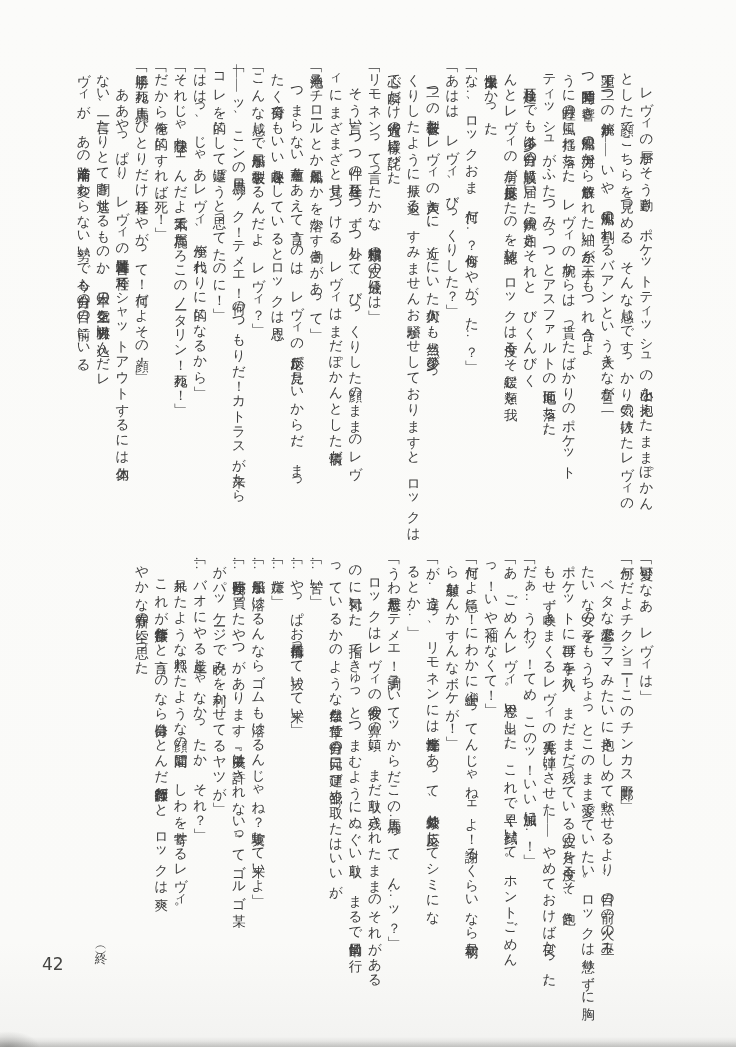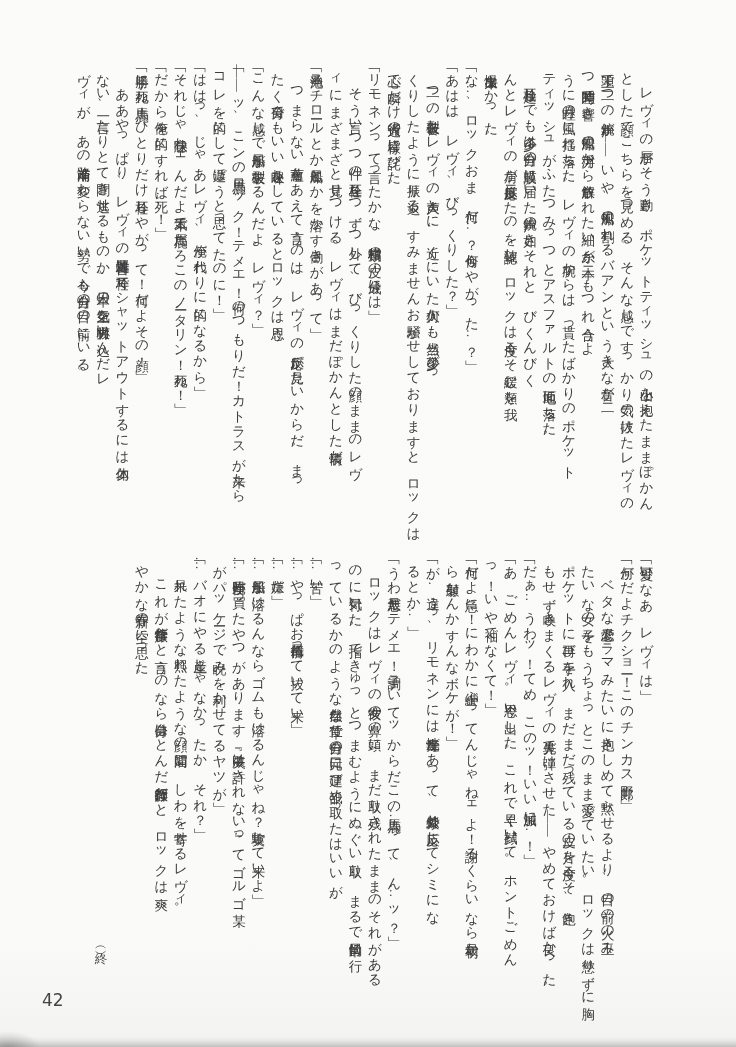--- a/index.html
+++ b/index.html
@@ -48,21 +48,21 @@
     top: 941px;
     left: 92px;
     writing-mode: vertical-rl;
     text-orientation: mixed;
     font-size: 12.5px;
     letter-spacing: 1px;
     color: #4a4a4a;
   }
   #page-number {
     position: absolute;
-    top: 990px;
+    top: 954px;
     left: 42px;
     font-family: "DejaVu Sans", sans-serif;
     font-size: 17px;
     color: #444442;
   }
   #bottom-scan-shadow {
     position: absolute;
     left: 0;
     bottom: 0;
     width: 736px;

